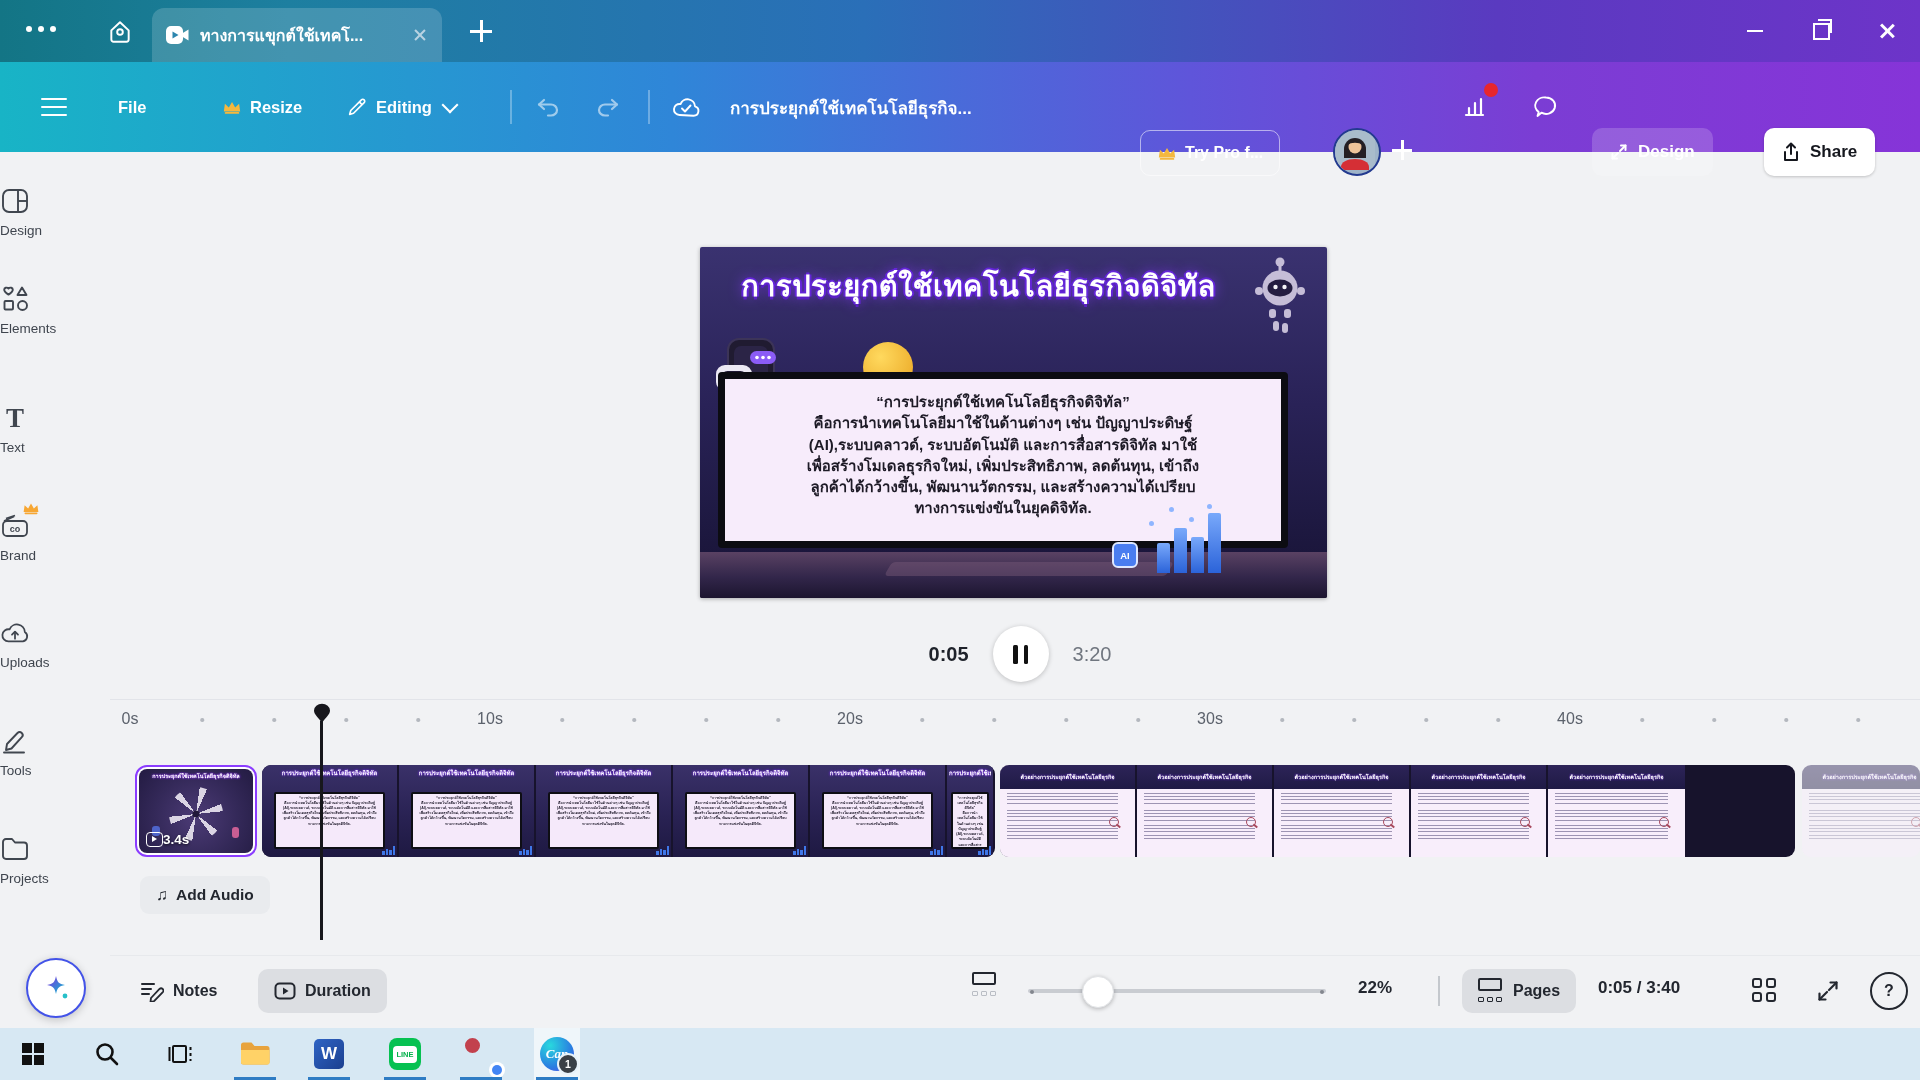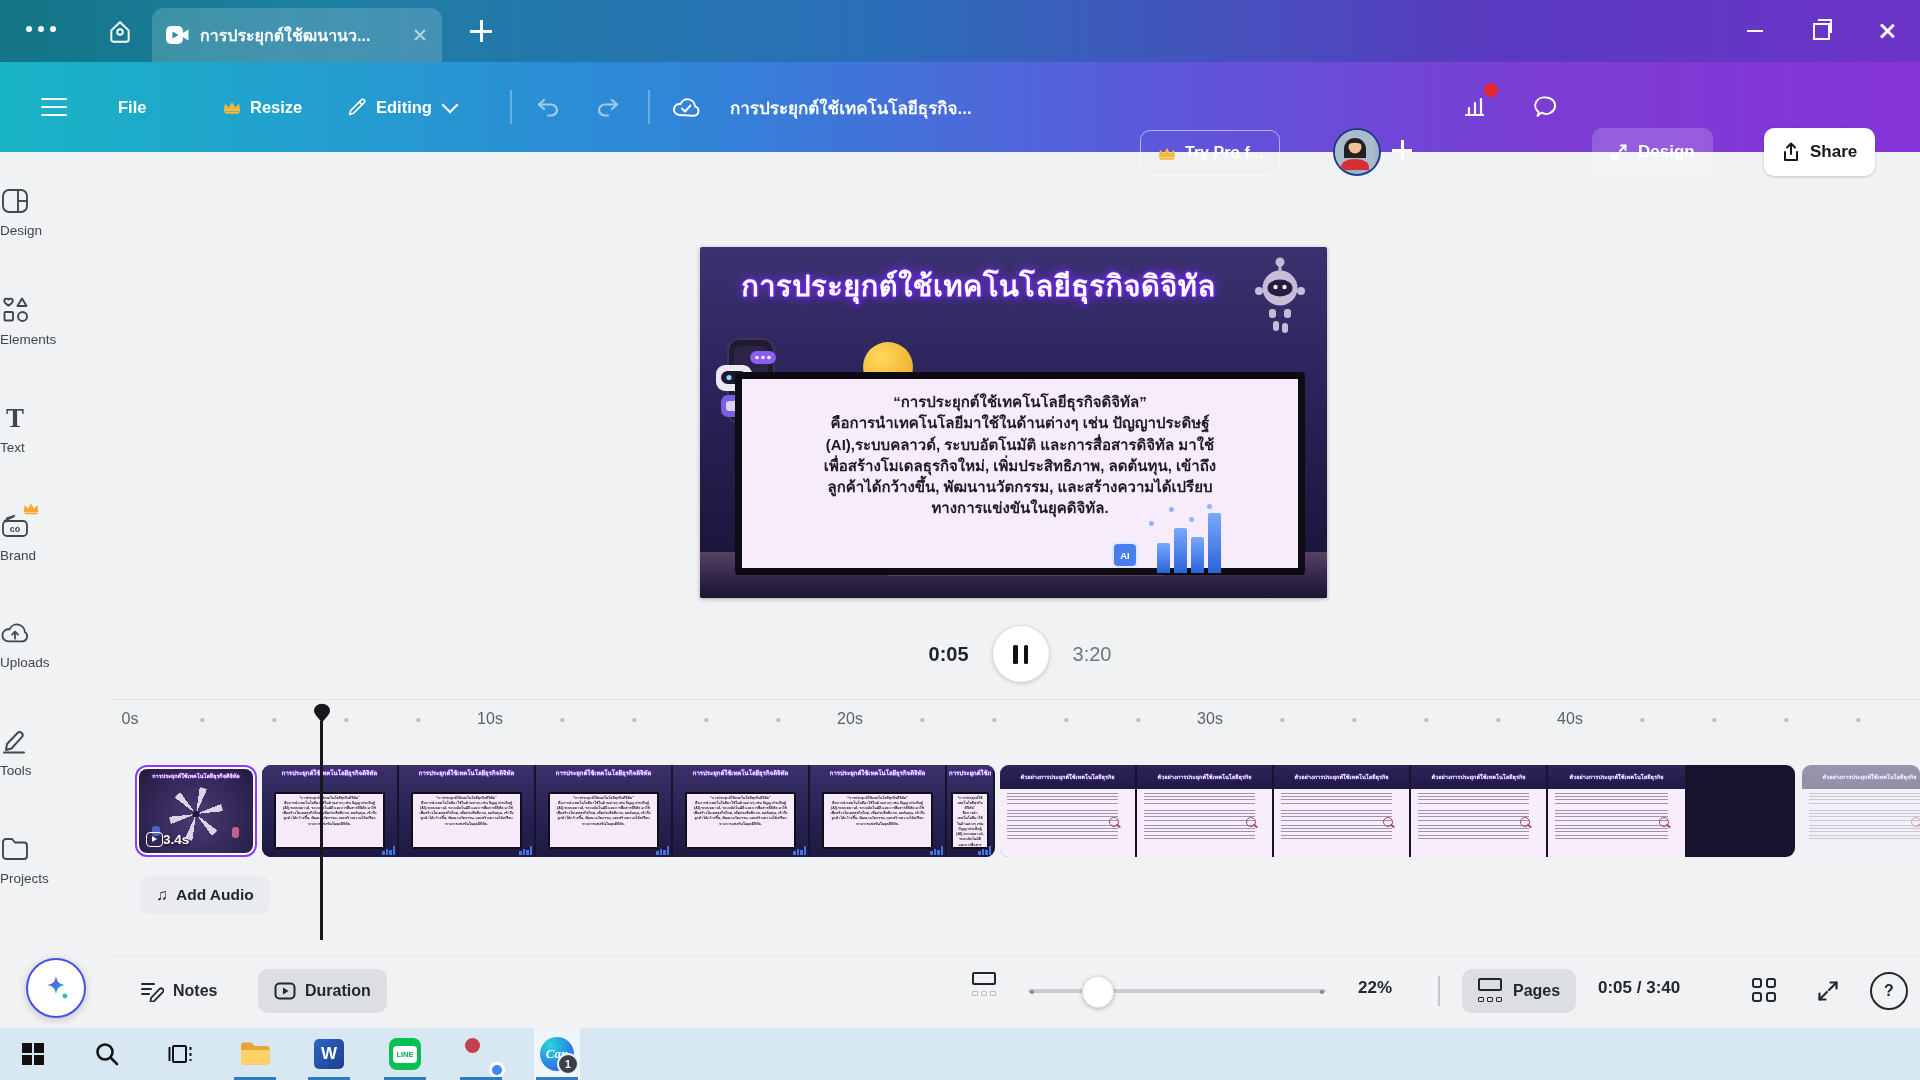--- a/index.html
+++ b/index.html
@@ -68,21 +68,21 @@
     display:flex;align-items:center;justify-content:center;box-shadow:0 2px 8px rgba(0,0,0,.2);cursor:pointer}
 
   
   .slide{position:absolute;left:700px;top:247px;width:627px;height:351px;border-radius:2px;overflow:hidden;cursor:pointer;
     background:linear-gradient(180deg,#3a3270 0%,#292257 45%,#1f1a44 75%,#171233 100%);box-shadow:0 1px 4px rgba(0,0,0,.3)}
   .slide-desk{position:absolute;left:0;right:0;bottom:0;height:46px;background:linear-gradient(180deg,#5a4263 0%,#32264a 55%,#1c152f 100%)}
   .slide-desk::after{content:"";position:absolute;left:30%;top:10px;width:45%;height:14px;background:#7b5a79;opacity:.45;border-radius:4px;transform:skewX(-30deg)}
   .slide-ball{position:absolute;left:163px;top:95px;width:50px;height:50px;border-radius:50%;background:radial-gradient(circle at 35% 30%,#ffd95e,#e8a21f)}
   .slide-title{position:absolute;left:0;right:70px;top:16px;text-align:center;color:#fff;font-size:29px;font-weight:800;letter-spacing:.5px;
     text-shadow:-2px 0 0 #6325d8,2px 0 0 #6325d8,0 -2px 0 #6325d8,0 2.5px 0 #5a1fc4,0 0 14px #8a3bff}
-  .slide-box{position:absolute;left:35px;top:125px;width:570px;height:203px;box-sizing:border-box;background:#f7ecfb;border:7px solid #0c0c12;border-radius:4px;
+  .slide-box{position:absolute;left:18px;top:125px;width:570px;height:176px;box-sizing:border-box;background:#f7ecfb;border:7px solid #0c0c12;border-radius:4px;
     display:flex;align-items:flex-start;justify-content:center;padding-top:12px}
   .slide-body{white-space:pre-line;text-align:center;font-size:15px;line-height:1.42;font-weight:700;color:#1d1a26;max-width:560px}
   .slide-robot{position:absolute;left:8px;top:88px}
   .slide-ghost{position:absolute;right:16px;top:8px;opacity:.95}
   .slide-chart{position:absolute;left:443px;top:252px;width:76px;height:74px}
   .slide-chart .bars{position:absolute;left:14px;bottom:0;display:flex;align-items:flex-end;gap:4px}
   .slide-chart .bars i{display:block;width:13px;background:linear-gradient(180deg,#79a9fb,#2b63d9);border-radius:2px 2px 0 0}
   .slide-chart .dot{position:absolute;width:5px;height:5px;border-radius:50%;background:#8fb5ff}
   .ai-chip{position:absolute;left:412px;top:295px;width:22px;height:22px;border-radius:6px;background:#4a7df0;border:2px solid #dfe8ff;
     color:#fff;font-size:9.5px;font-weight:800;display:flex;align-items:center;justify-content:center}
@@ -210,21 +210,21 @@
       </span>
     </div>
     <div class="browser-tab">
       <span>
         <svg width="24" height="20" viewBox="0 0 24 20">
             <rect x="0" y="1" width="17" height="18" rx="5" fill="#fff"></rect>
             <path d="M22.5 4.5v11L16 11.5v-3z" fill="#fff"></path>
             <path d="M6.5 6.5v7l6-3.5z" fill="#2c86ae"></path>
           </svg>
       </span>
-      <span class="tab-title">การประยุกต์ใช้ฒนานว...</span>
+      <span class="tab-title">ทางการแขุกต์ใช้เทคโ...</span>
       <span class="tab-close"></span>
     </div>
     <div class="newtab-btn"></div>
     <div class="win-controls">
       <div class="win-btn">
           <span class="wb-min"></span>
         </div>
       <div class="win-btn">
           <span class="wb-restore"></span>
         </div>
@@ -340,21 +340,21 @@
   <div class="side-item" style="top:186px">
     <span class="side-icon">
       <svg width="28" height="26" viewBox="0 0 28 26" fill="none" stroke="#40464f" stroke-width="1.9">
           <rect x="2" y="2" width="24" height="22" rx="6"></rect>
           <path d="M17 2v22"></path>
           <path d="M17 13h9"></path>
         </svg>
     </span>
     <span class="lbl">Design</span>
   </div>
-  <div class="side-item" style="top:295px">
+  <div class="side-item" style="top:284px">
     <span class="side-icon">
       <svg width="30" height="30" viewBox="0 0 30 30" fill="none" stroke="#40464f" stroke-width="1.9" stroke-linejoin="round">
           <path d="M8.5 4.5c1.6-1.8 4.3-.6 4.3 1.3 0 1.9-2.7 3.8-4.3 4.8-1.6-1-4.3-2.9-4.3-4.8 0-1.9 2.7-3.1 4.3-1.3z"></path>
           <path d="M22 3.5l4.5 7.5h-9z"></path>
           <rect x="4.5" y="17" width="8.5" height="8.5" rx="1"></rect>
           <circle cx="22.5" cy="21.5" r="4.5"></circle>
         </svg>
     </span>
     <span class="lbl">Elements</span>
   </div>

